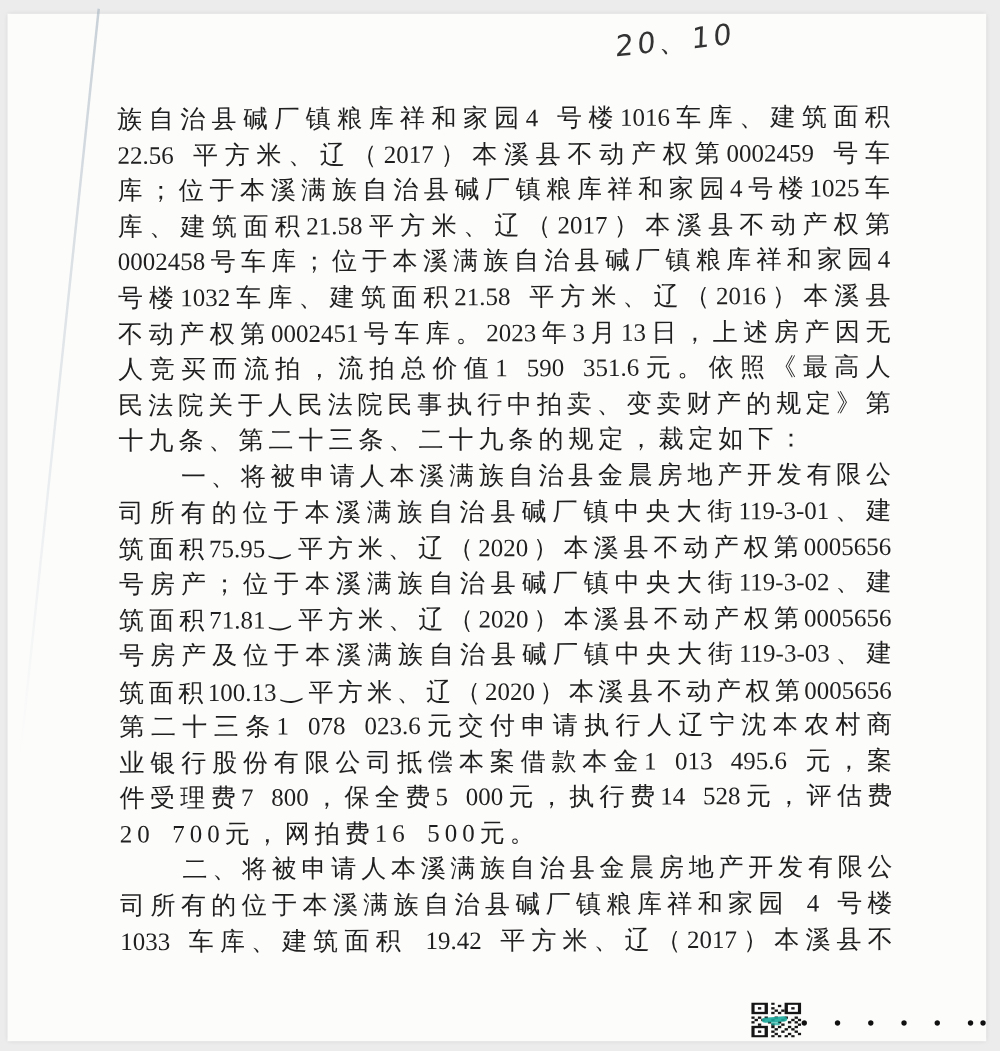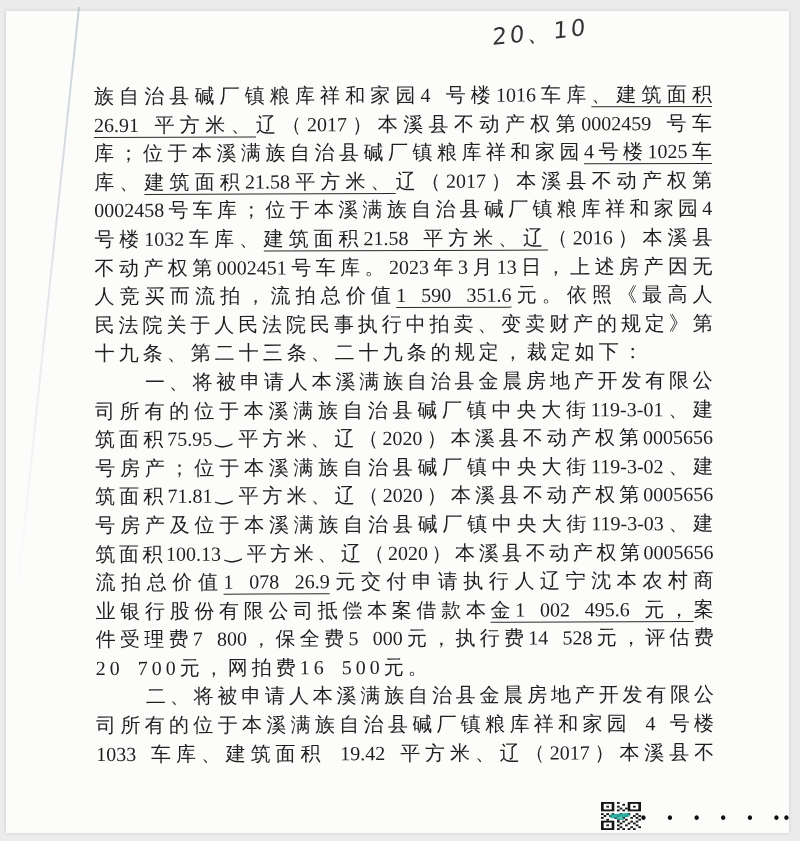--- a/index.html
+++ b/index.html
@@ -33,21 +33,20 @@
     color:#1f1f1f;
   }
   .line{
     height:28.6px;line-height:28.6px;font-size:20px;
     text-align:justify;text-align-last:justify;
     word-spacing:5px;
   }
   .line.para-start{padding-left:50px;}
   .line.para-end{text-align-last:left;letter-spacing:4px;}
   .u{
-    text-decoration:underline;
     text-decoration-thickness:1.3px;
     text-decoration-color:#2a2a2a;
     text-underline-offset:5px;
   }
   .tick{
     font-family:"DejaVu Sans",sans-serif;
     display:inline-block;font-size:20px;color:#1c1c1c;
     transform:translateY(-3px) rotate(-4deg);
     padding:0 3px;
   }
@@ -64,38 +63,38 @@
 
 <div class="stage">
   <div class="page">
 
     <div class="crease"></div>
 
     <div class="hand-note">20、10</div>
 
     <div class="text-block" id="lines-container">
         <div class="line"><span>族自治县碱厂镇粮库祥和家园4 号楼1016车库</span><span class="u">、建筑面积</span></div>
-        <div class="line"><span class="u">26.91 平方米、</span><span>辽（2017）本溪县不动产权第0002459 号车</span></div>
+        <div class="line"><span class="u">22.56 平方米、</span><span>辽（2017）本溪县不动产权第0002459 号车</span></div>
         <div class="line"><span>库；位于本溪满族自治县碱厂镇粮库祥和家园</span><span class="u">4号楼1025车</span></div>
         <div class="line"><span>库、</span><span class="u">建筑面积21.58平方米、</span><span>辽（2017）本溪县不动产权第</span></div>
         <div class="line"><span>0002458号车库；位于本溪满族自治县碱厂镇粮库祥和家园4</span></div>
         <div class="line"><span>号楼1032车库、</span><span class="u">建筑面积21.58 平方米、辽</span><span>（2016）本溪县</span></div>
         <div class="line"><span>不动产权第0002451号车库。2023年3月13日，上述房产因无</span></div>
         <div class="line"><span>人竞买而流拍，流拍总价值</span><span class="u">1 590 351.6</span><span>元。依照《最高人</span></div>
         <div class="line"><span>民法院关于人民法院民事执行中拍卖、变卖财产的规定》第</span></div>
         <div class="line para-end"><span>十九条、第二十三条、二十九条的规定，裁定如下：</span></div>
         <div class="line para-start"><span>一、将被申请人本溪满族自治县金晨房地产开发有限公</span></div>
         <div class="line"><span>司所有的位于本溪满族自治县碱厂镇中央大街119-3-01、建</span></div>
         <div class="line"><span>筑面积75.95</span><span class="tick">‿</span><span>平方米、辽（2020）本溪县不动产权第0005656</span></div>
         <div class="line"><span>号房产；位于本溪满族自治县碱厂镇中央大街119-3-02、建</span></div>
         <div class="line"><span>筑面积71.81</span><span class="tick">‿</span><span>平方米、辽（2020）本溪县不动产权第0005656</span></div>
         <div class="line"><span>号房产及位于本溪满族自治县碱厂镇中央大街119-3-03、建</span></div>
         <div class="line"><span>筑面积100.13</span><span class="tick">‿</span><span>平方米、辽（2020）本溪县不动产权第0005656</span></div>
-        <div class="line"><span>流拍总价值</span><span class="u">1 078 26.9</span><span>元交付申请执行人辽宁沈本农村商</span></div>
-        <div class="line"><span>业银行股份有限公司抵偿本案借款本</span><span class="u">金1 002 495.6 元，</span><span>案</span></div>
+        <div class="line"><span>第二十三条</span><span class="u">1 078 023.6</span><span>元交付申请执行人辽宁沈本农村商</span></div>
+        <div class="line"><span>业银行股份有限公司抵偿本案借款本</span><span class="u">金1 013 495.6 元，</span><span>案</span></div>
         <div class="line"><span>件受理费7 800，保全费5 000元，执行费14 528元，评估费</span></div>
         <div class="line para-end"><span>20 700元，网拍费16 500元。</span></div>
         <div class="line para-start"><span>二、将被申请人本溪满族自治县金晨房地产开发有限公</span></div>
         <div class="line"><span>司所有的位于本溪满族自治县碱厂镇粮库祥和家园 4 号楼</span></div>
         <div class="line"><span>1033 车库、建筑面积 19.42 平方米、辽（2017）本溪县不</span></div>
       </div>
 
     <svg class="qr" width="40" height="28" viewBox="0 0 15 15" preserveAspectRatio="none">
       <g fill="#161616">
         <rect x="0" y="0" width="5" height="5"></rect>

